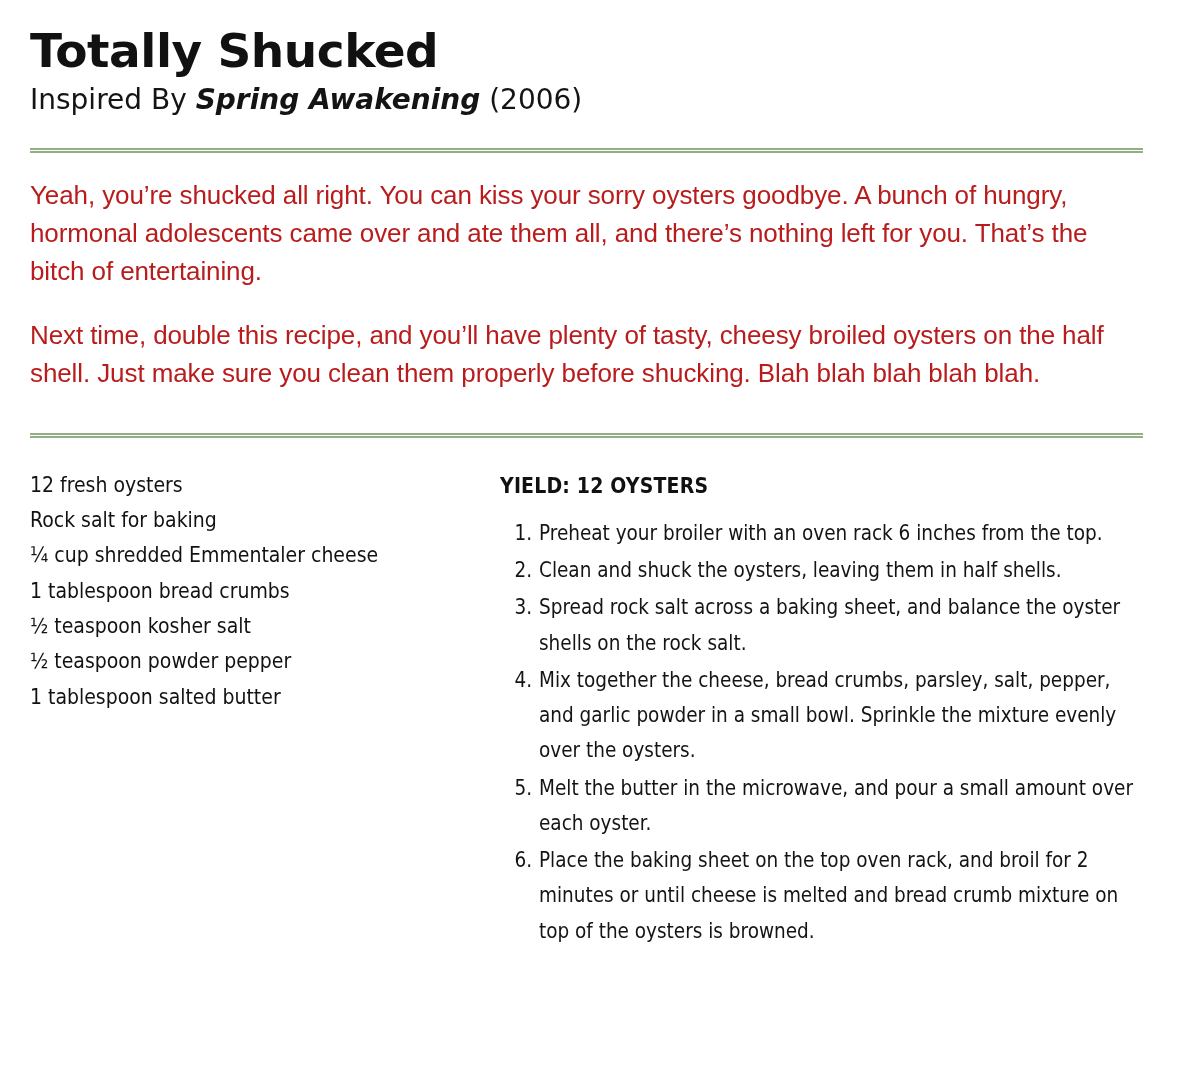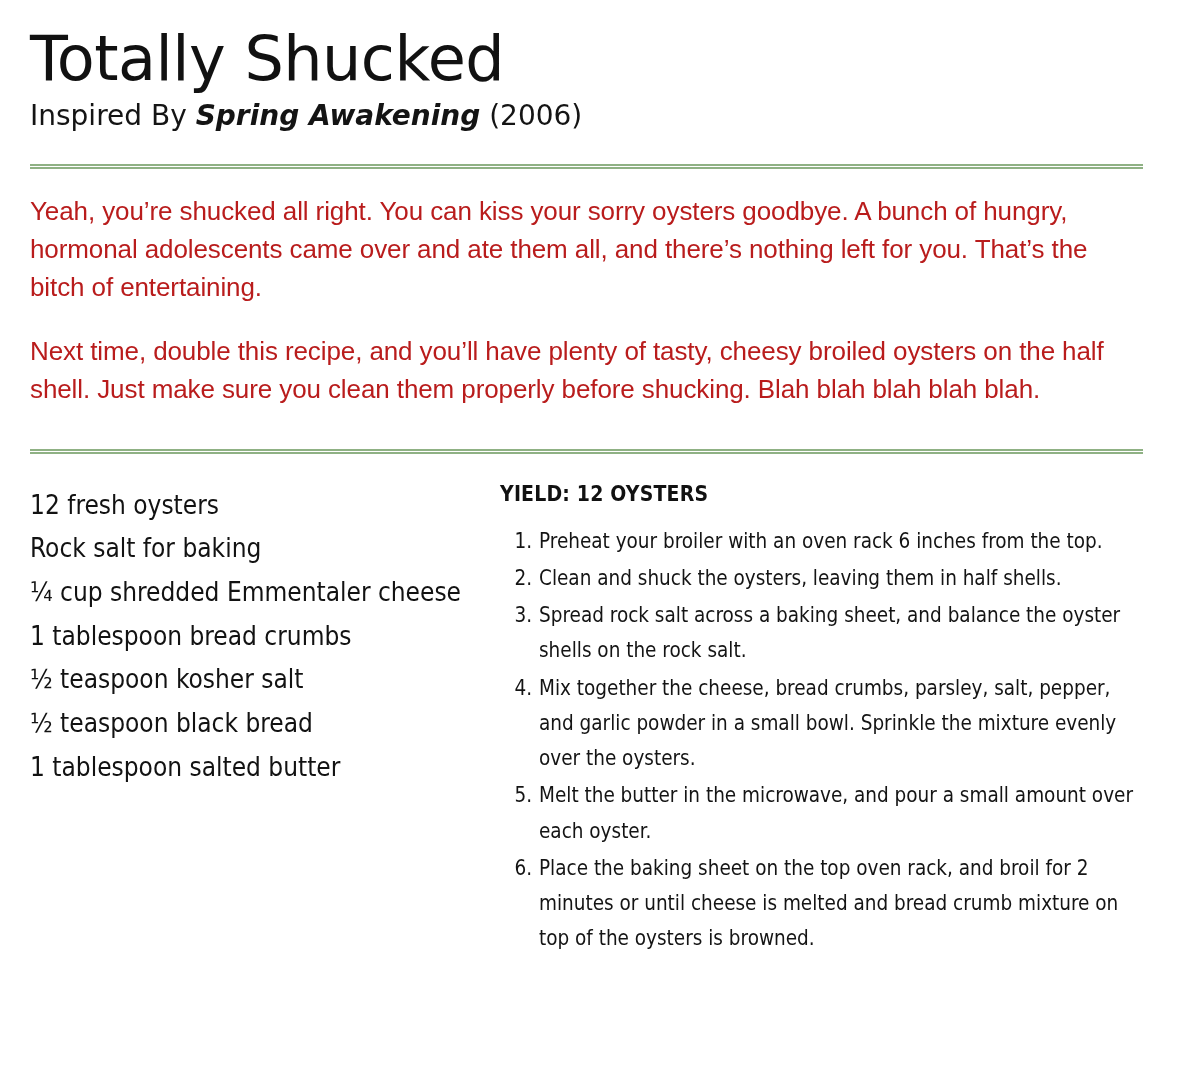--- a/index.html
+++ b/index.html
@@ -15,22 +15,22 @@
     color: #111111;
     overflow: hidden;
   }
   .page {
     padding: 26px 56px 0 30px;
   }
 
   
   .recipe-title {
     font-family: "DejaVu Sans", sans-serif;
-    font-weight: normal;
-    font-size: 62px;
+    font-weight: bold;
+    font-size: 47px;
     letter-spacing: -0.5px;
     line-height: 1.05;
     margin: 0 0 10px 0;
     color: #111;
   }
   .subtitle {
     font-family: "DejaVu Sans", sans-serif;
     font-size: 28px;
     line-height: 1.1;
     margin: 0;
@@ -86,32 +86,32 @@
     padding-left: 30px;
   }
 
   .ingredient-list {
     list-style: none;
     margin: 0;
     padding: 0;
   }
   .ingredient-list li {
     font-family: "DejaVu Sans Condensed", "DejaVu Sans", sans-serif;
-    font-size: 26px;
+    font-size: 21px;
     line-height: 1.68;
     color: #121212;
     white-space: nowrap;
   }
 
   .yield {
     font-family: "DejaVu Sans Condensed", "DejaVu Sans", sans-serif;
     font-weight: bold;
     font-size: 21px;
     letter-spacing: 0.2px;
-    margin: 0 0 18px 0;
+    margin: 8px 0 18px 0;
     color: #111;
   }
 
   .steps {
     margin: 0;
     padding: 0;
     list-style: none;
     counter-reset: step;
   }
   .steps li {
@@ -156,21 +156,21 @@
 
   <div class="columns">
 
     <div class="col-ingredients">
       <ul class="ingredient-list">
         <li>12 fresh oysters</li>
         <li>Rock salt for baking</li>
         <li>¼ cup shredded Emmentaler cheese</li>
         <li>1 tablespoon bread crumbs</li>
         <li>½ teaspoon kosher salt</li>
-        <li>½ teaspoon black bread</li>
+        <li>½ teaspoon powder pepper</li>
         <li>1 tablespoon salted butter</li>
       </ul>
     </div>
 
     <div class="col-method">
       <div class="yield">YIELD: 12 OYSTERS</div>
       <ol class="steps">
         <li>Preheat your broiler with an oven rack 6 inches from the top.</li>
         <li>Clean and shuck the oysters, leaving them in half shells.</li>
         <li>Spread rock salt across a baking sheet, and balance the oyster shells on the rock salt.</li>

